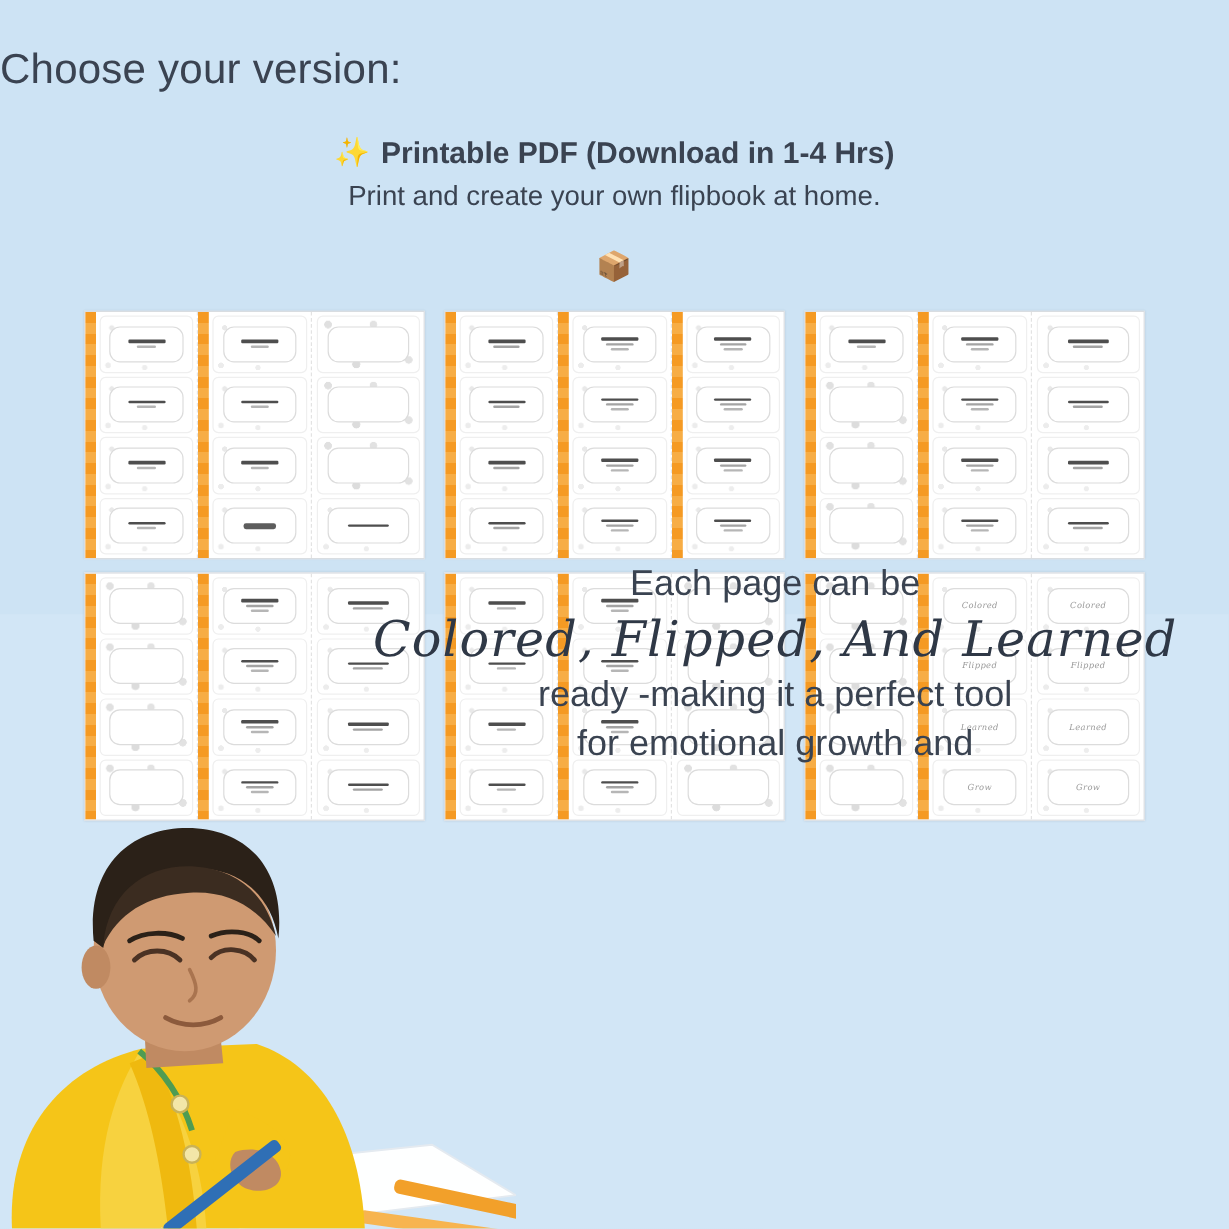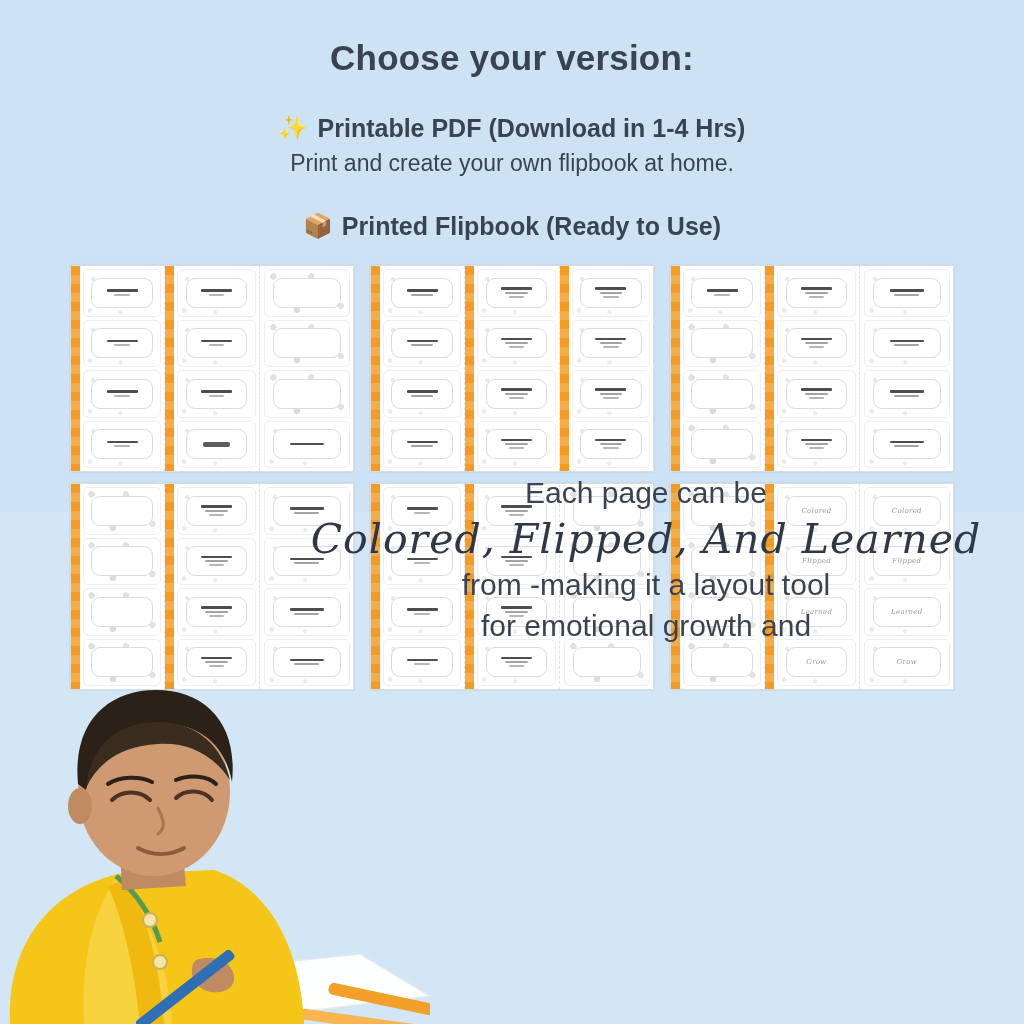--- a/index.html
+++ b/index.html
@@ -30,23 +30,23 @@
     position: absolute;
     left: 0; top: 512px; width: 1024px; height: 512px;
     background: #d2e6f6;
   }
 
   .content { position: relative; z-index: 4; }
 
   h1.headline {
     margin: 0;
     padding-top: 38px;
-    text-align: center;
+    text-align: left;
     font-size: 35px;
-    font-weight: bold;
+    font-weight: normal;
     color: #3a4351;
     letter-spacing: 0.2px;
   }
 
   .option-block {
     text-align: center;
     color: #3a4351;
   }
   .option-block.first { margin-top: 35px; }
   .option-block.second { margin-top: 34px; }
@@ -231,21 +231,20 @@
       <div class="option-title">
         <span class="option-emoji">✨</span>
         <span>Printable PDF (Download in 1-4 Hrs)</span>
       </div>
       <div class="option-sub">Print and create your own flipbook at home.</div>
     </div>
 
     <div class="option-block second">
       <div class="option-title">
         <span class="option-emoji">📦</span>
-        <span>Printed Flipbook (Ready to Use)</span>
       </div>
     </div>
 
     <div class="sheets">
 
       <div class="sheet">
         <div class="col">
           <div class="strip"></div>
           <div class="cards">
             <div class="card">
@@ -733,21 +732,21 @@
               </div>
           </div>
         </div>
       </div>
 
     </div>
 
     <div class="bottom-text">
       <div class="bt-line1">Each page can be</div>
       <div class="bt-script">Colored, Flipped, And Learned</div>
-      <div class="bt-line3">from -making it a layout tool</div>
+      <div class="bt-line3">ready -making it a perfect tool</div>
       <div class="bt-line3">for emotional growth and</div>
     </div>
 
   </div>
 
   <svg class="photo" viewBox="0 0 430 400">
 
     <path d="M150 352 L360 330 L430 372 L200 400 Z" fill="#ffffff" opacity="0.97"></path>
     <path d="M150 352 L360 330 L430 372 L200 400 Z" fill="none" stroke="#e4eaf0" stroke-width="1.5"></path>
 

